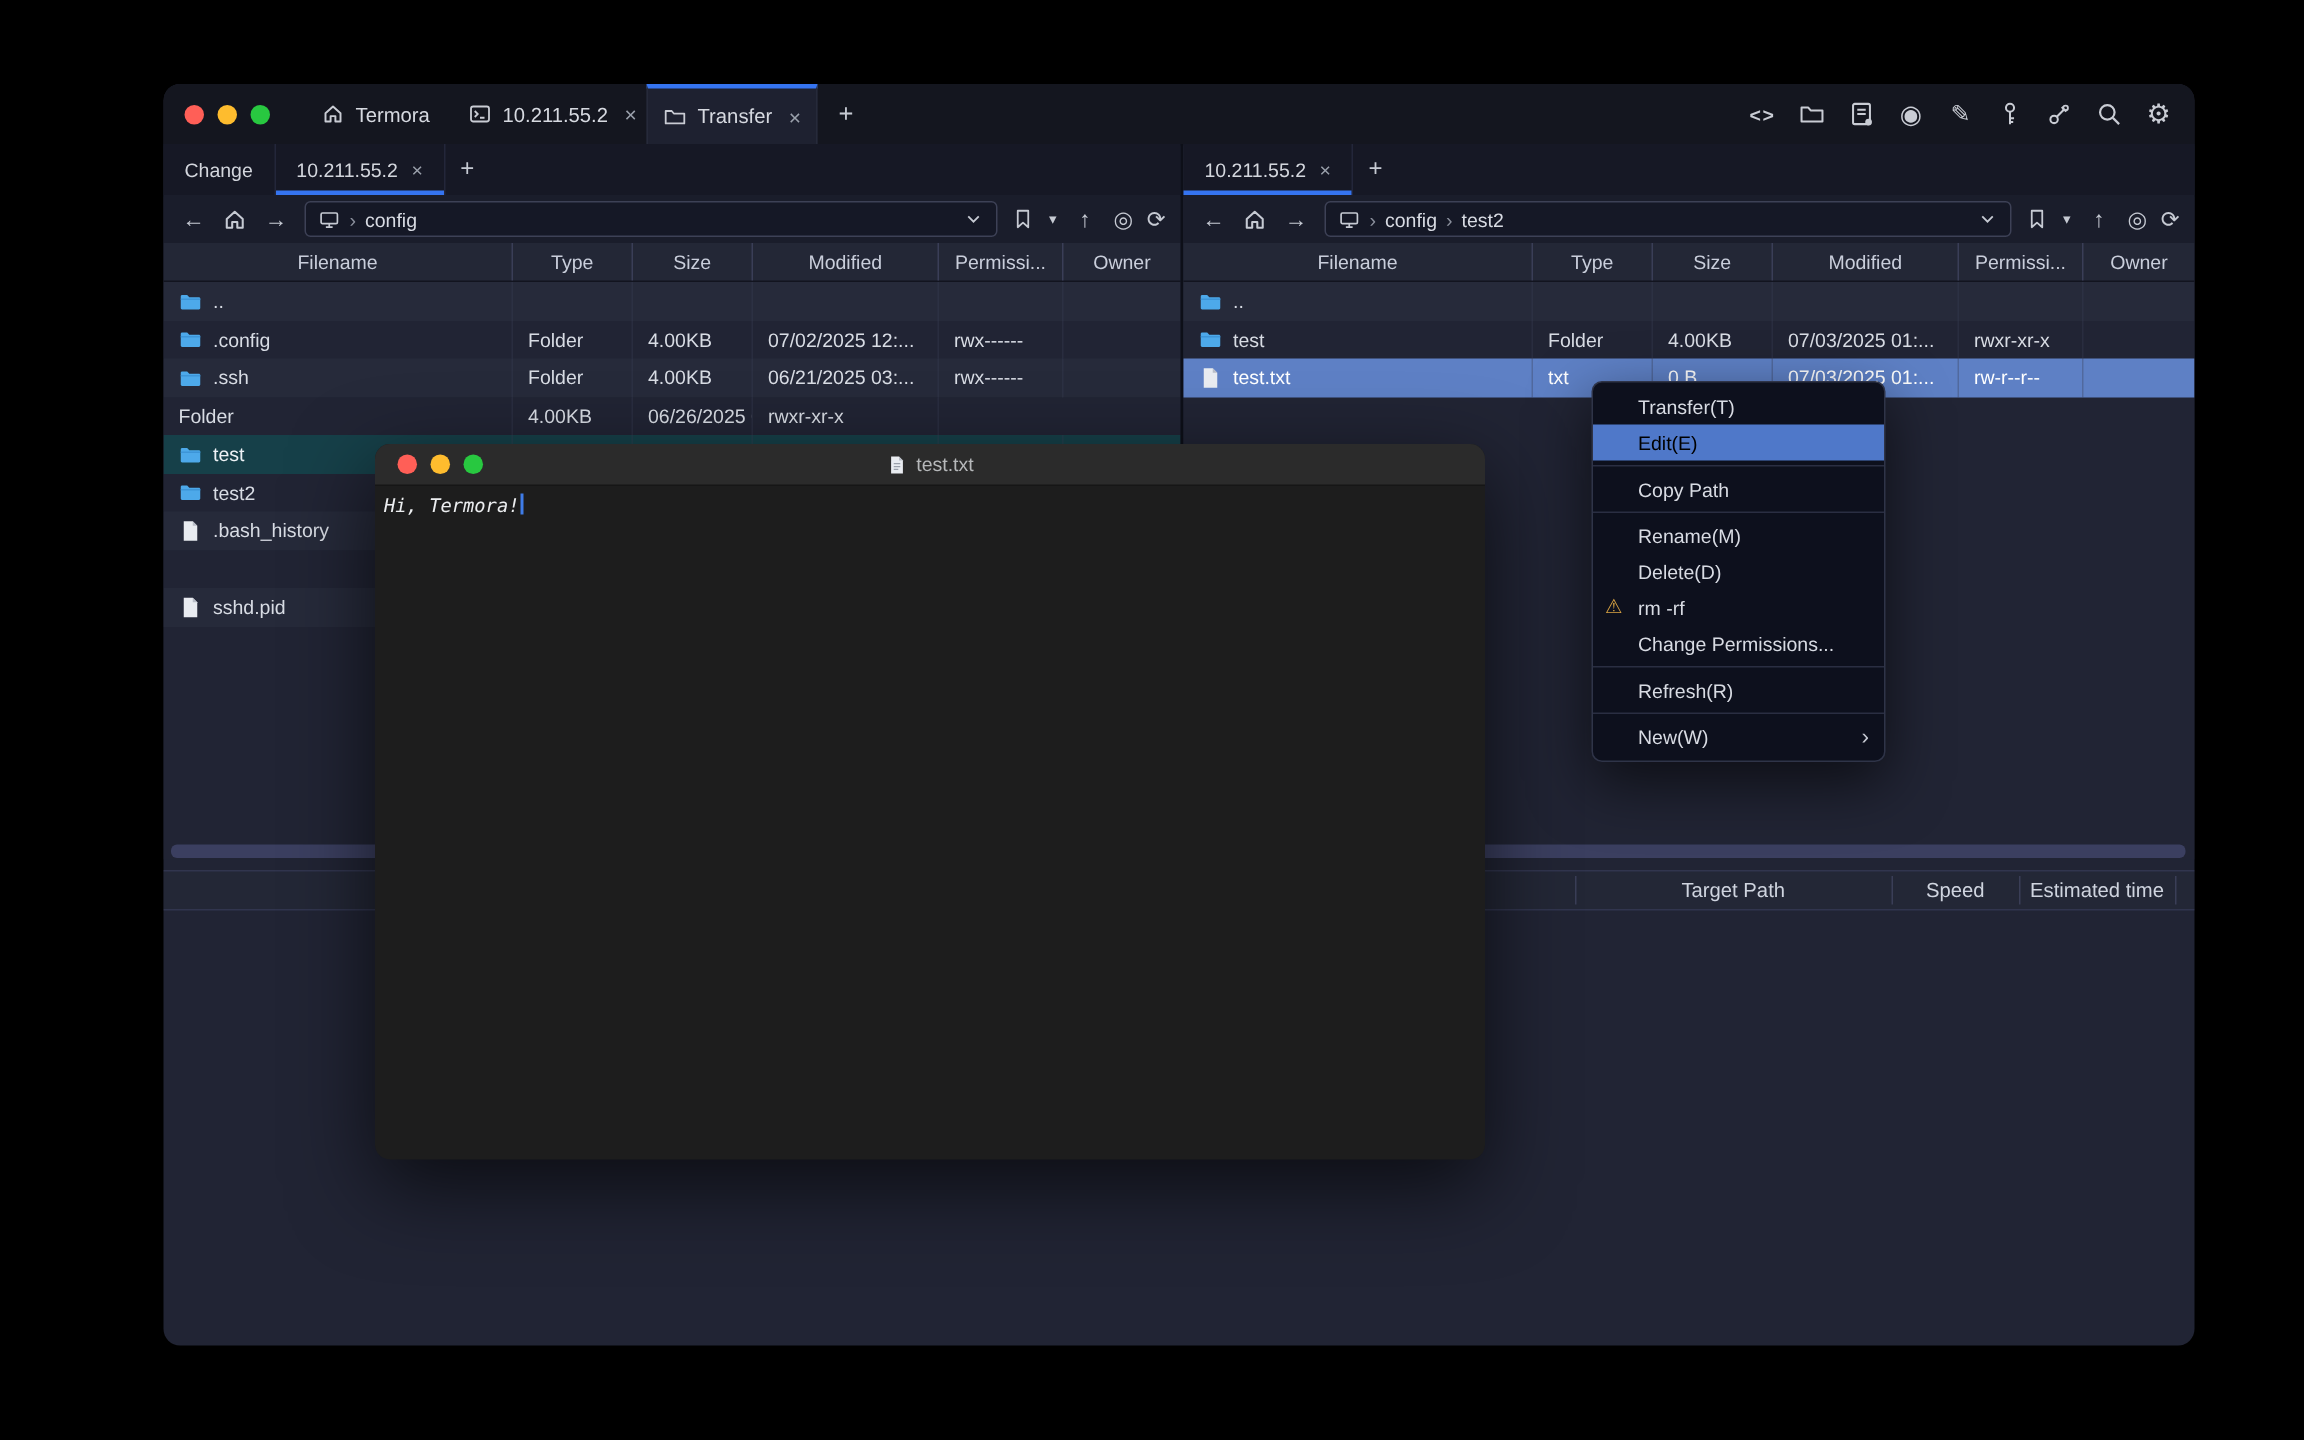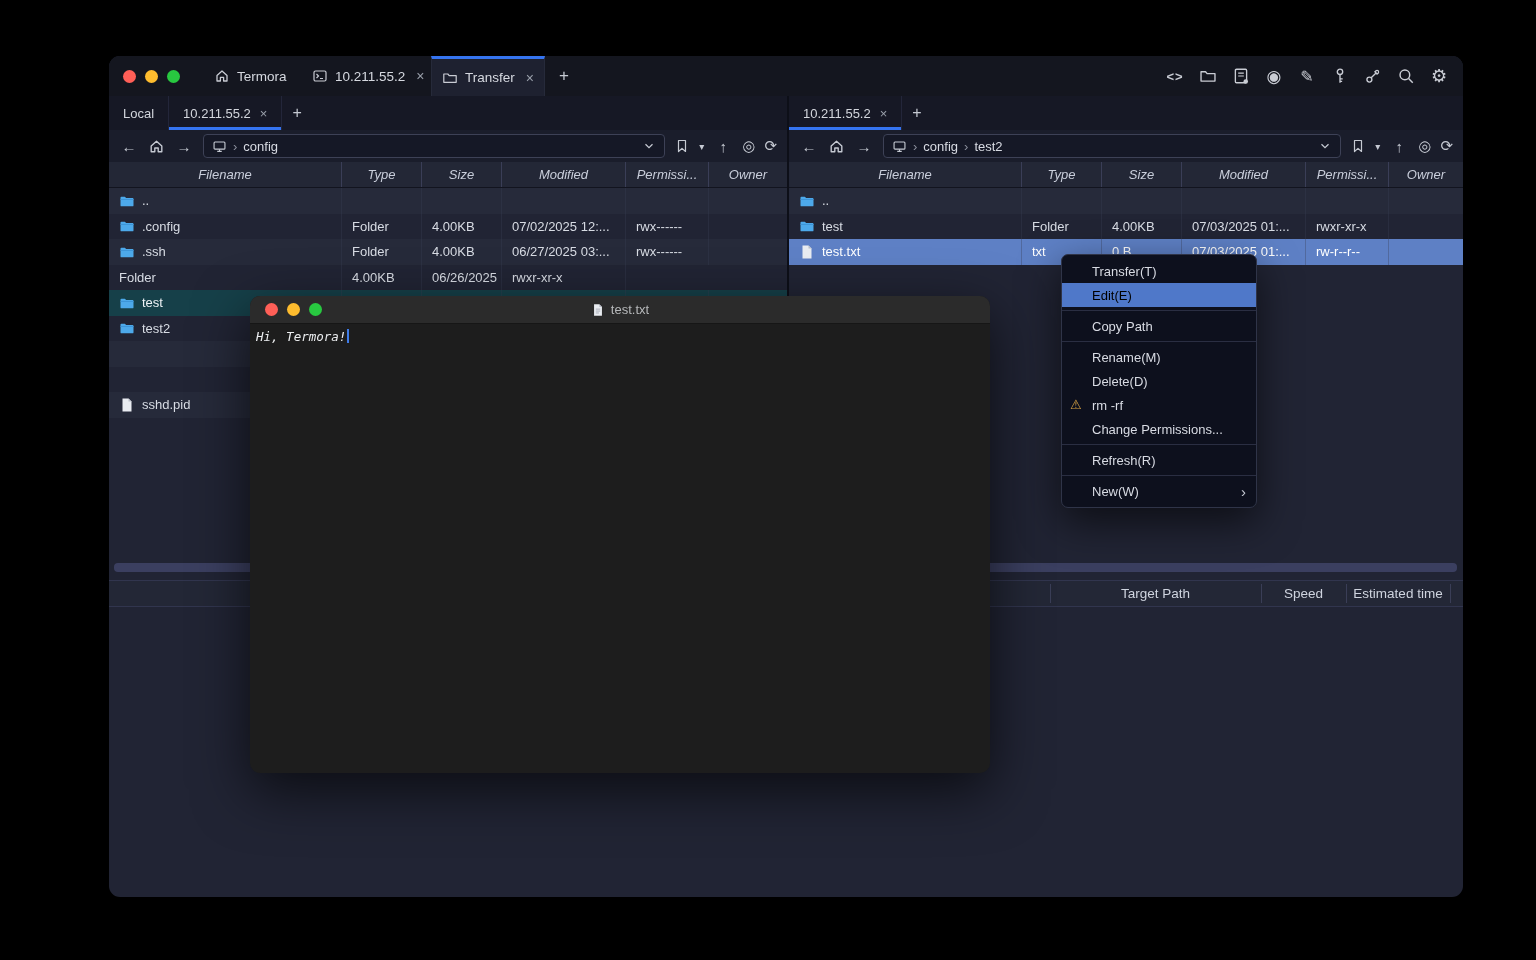--- a/index.html
+++ b/index.html
@@ -24,21 +24,21 @@
   .stab{position:relative;height:34px;display:flex;align-items:center;gap:6px;padding:0 14px;color:#d3d6dd;font-size:13px;border-right:1px solid #23263a;box-sizing:border-box;}
   .stab .x{color:#9aa0ab;font-size:13px;margin-left:3px;}
   .stab.active::after{content:"";position:absolute;left:0;bottom:0;width:100%;height:3px;background:#3574f0;}
   .stab.plus{border-right:none;color:#c6cad3;font-size:16px;padding:0 10px;}
   .toolbar{position:absolute;left:0;top:34px;width:100%;height:32px;background:#1a1d2b;display:flex;align-items:center;padding:0 10px;box-sizing:border-box;gap:9px;color:#c6cad3;}
   .navbtn{font-size:15px;width:20px;text-align:center;}
   .combo{flex:1;height:24px;background:#151826;border:1px solid #3d4156;border-radius:4px;display:flex;align-items:center;gap:6px;padding:0 8px;color:#d8dbe3;font-size:13px;box-sizing:border-box;}
   .combo .sep{color:#8a8f9c;font-size:13px;}
   .combo .chev{margin-left:auto;display:flex;}
   .tbl-hdr{position:absolute;left:0;top:66px;width:100%;height:26px;background:#232736;display:grid;grid-template-columns:232px 80px 80px 124px 83px 1fr;align-items:center;color:#c9cedb;font-size:13px;border-bottom:1px solid #12141f;box-sizing:border-box;}
-  .tbl-hdr .c{text-align:center;height:100%;display:flex;align-items:center;justify-content:center;box-sizing:border-box;overflow:hidden;white-space:nowrap;font-style:italic;}
+  .tbl-hdr .c{text-align:center;height:100%;display:flex;align-items:center;justify-content:center;box-sizing:border-box;overflow:hidden;white-space:nowrap;}
   .tbl-hdr .c + .c{border-left:1px solid #3a3e57;}
   .rows{position:absolute;left:0;top:92px;width:100%;}
   .row{display:grid;grid-template-columns:232px 80px 80px 124px 83px 1fr;align-items:center;height:25.5px;font-size:13px;color:#d8dce4;}
   .row:nth-child(odd){background:#262a3a;}
   .row:nth-child(even){background:#212434;}
   .row .c{padding-left:10px;overflow:hidden;white-space:nowrap;height:100%;display:flex;align-items:center;box-sizing:border-box;}
   .row .c + .c{border-left:1px solid rgba(58,62,87,.35);}
   .row .name{gap:7px;}
   .row.sel-teal{background:#164049 !important;color:#eef2f6;}
   .row.sel-blue{background:#5e80c5 !important;color:#ffffff;}
@@ -150,21 +150,21 @@
         </div>
       <div class="tbi">
           <span style="font-size:18px;">⚙</span>
         </div>
     </div>
   </div>
 
   <div class="panel pleft">
     <div class="subtabs">
       <div class="stab">
-          <span>Local</span>
+          <span>Change</span>
         </div>
       <div class="stab active">
         <span>10.211.55.2</span>
         <span class="x">×</span>
       </div>
       <div class="stab plus">
           <span>+</span>
         </div>
     </div>
     <div class="toolbar">
@@ -239,21 +239,21 @@
       <div class="row">
         <div class="c name">
             <svg class="icon16" viewBox="0 0 16 16">
               <path d="M1.5 4.6c0-.5.4-.9.9-.9h3.4l1.4 1.4h6.4c.5 0 .9.4.9.9v6.4c0 .5-.4.9-.9.9H2.4c-.5 0-.9-.4-.9-.9z" fill="#4da9ea"></path>
               <path d="M1.5 6h13v1H1.5z" fill="#3d95d8"></path>
             </svg>
             <span>.ssh</span>
           </div>
         <div class="c">Folder</div>
           <div class="c">4.00KB</div>
-          <div class="c">06/27/2025 03:...</div>
+          <div class="c">06/21/2025 03:...</div>
           <div class="c">rwx------</div>
           <div class="c"></div>
       </div>
 
       <div class="row">
         <div class="c">Folder</div>
           <div class="c">4.00KB</div>
           <div class="c">06/26/2025 05:...</div>
           <div class="c">rwxr-xr-x</div>
           <div class="c"></div>
@@ -283,20 +283,27 @@
             <span>test2</span>
           </div>
         <div class="c"></div>
           <div class="c"></div>
           <div class="c"></div>
           <div class="c"></div>
           <div class="c"></div>
       </div>
 
       <div class="row">
+        <div class="c name">
+            <svg class="icon16" viewBox="0 0 16 16">
+              <path d="M3.5 1.5h6l3 3v10h-9z" fill="#e9ecf1"></path>
+              <path d="M9.5 1.5l3 3h-3z" fill="#b9bec8"></path>
+            </svg>
+            <span>.bash_history</span>
+          </div>
         <div class="c"></div>
           <div class="c"></div>
           <div class="c"></div>
           <div class="c"></div>
           <div class="c"></div>
       </div>
 
       <div class="row">
         <div class="c"></div>
           <div class="c"></div>

